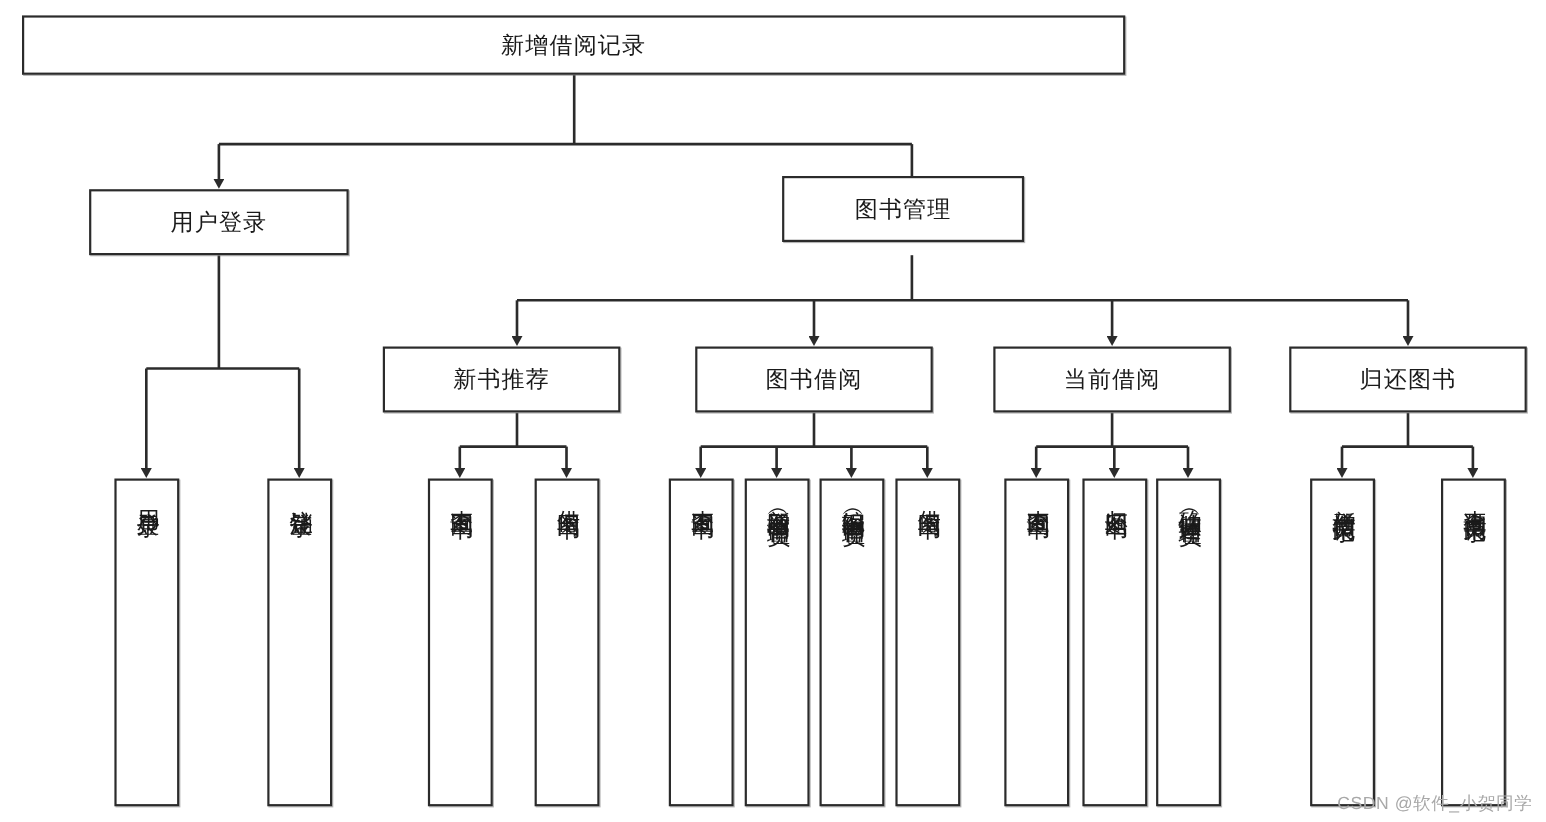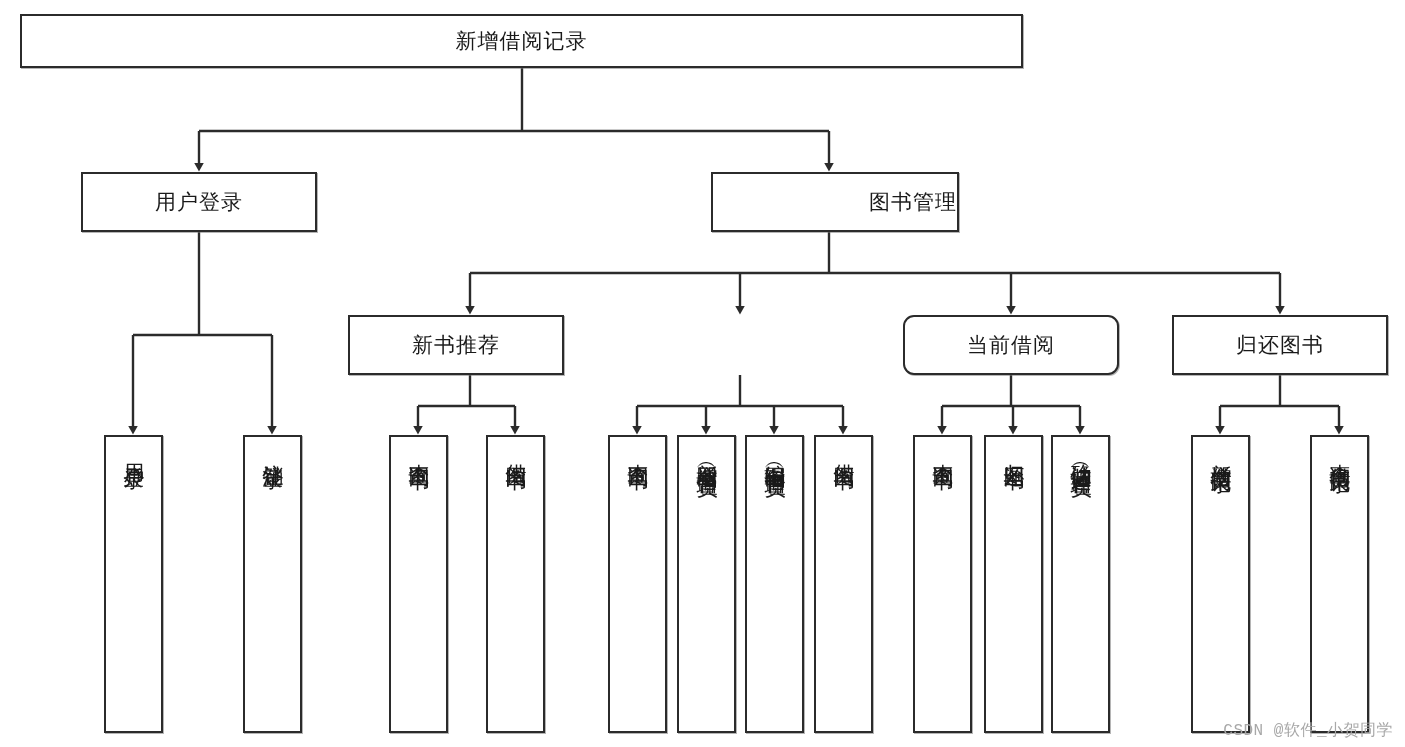--- a/index.html
+++ b/index.html
@@ -56,21 +56,20 @@
     white-space: nowrap;
   }
   #watermark {
     position: absolute;
     right: 12px;
     bottom: 6px;
     font-size: 16px;
     color: #a8a8a8;
     letter-spacing: 0.5px;
     user-select: none;
-    font-family: Liberation Mono, monospace;
   }
 </style>
 </head>
 <body>
 
 <div id="canvas">
 
   <svg id="diagram-svg" viewBox="0 0 1405 747" xmlns="http://www.w3.org/2000/svg">
     <defs>
       <marker id="arrowhead" markerWidth="9" markerHeight="10" refX="1.5" refY="5" orient="auto" markerUnits="userSpaceOnUse">
@@ -137,28 +136,31 @@
     </g>
   </svg>
 
   <div class="node-box horizontal" style="left:20px; top:14px; width:1003px; height:54px;">
     <span class="node-label">新增借阅记录</span>
   </div>
 
   <div class="node-box horizontal" style="left:81px; top:172px; width:236px; height:60px;">
     <span class="node-label">用户登录</span>
   </div>
-  <div class="node-box horizontal" style="left:711px; top:172px; width:248px; height:60px;justify-content:flex-end;">
+  <div class="node-box horizontal" style="left:711px; top:160px; width:220px; height:60px;">
     <span class="node-label">图书管理</span>
   </div>
 
   <div class="node-box horizontal" style="left:348px; top:315px; width:216px; height:60px;">
     <span class="node-label">新书推荐</span>
   </div>
-  <div class="node-box horizontal" style="left:903px; top:315px; width:216px; height:60px;border-radius:11px;">
+  <div class="node-box horizontal" style="left:632px; top:315px; width:216px; height:60px;">
+    <span class="node-label">图书借阅</span>
+  </div>
+  <div class="node-box horizontal" style="left:903px; top:315px; width:216px; height:60px;">
     <span class="node-label">当前借阅</span>
   </div>
   <div class="node-box horizontal" style="left:1172px; top:315px; width:216px; height:60px;">
     <span class="node-label">归还图书</span>
   </div>
 
   <div class="node-box vertical" style="left:104px; top:435px; width:59px; height:298px;">
     <span class="vlabel">用户登录</span>
   </div>
   <div class="node-box vertical" style="left:243px; top:435px; width:59px; height:298px;">

